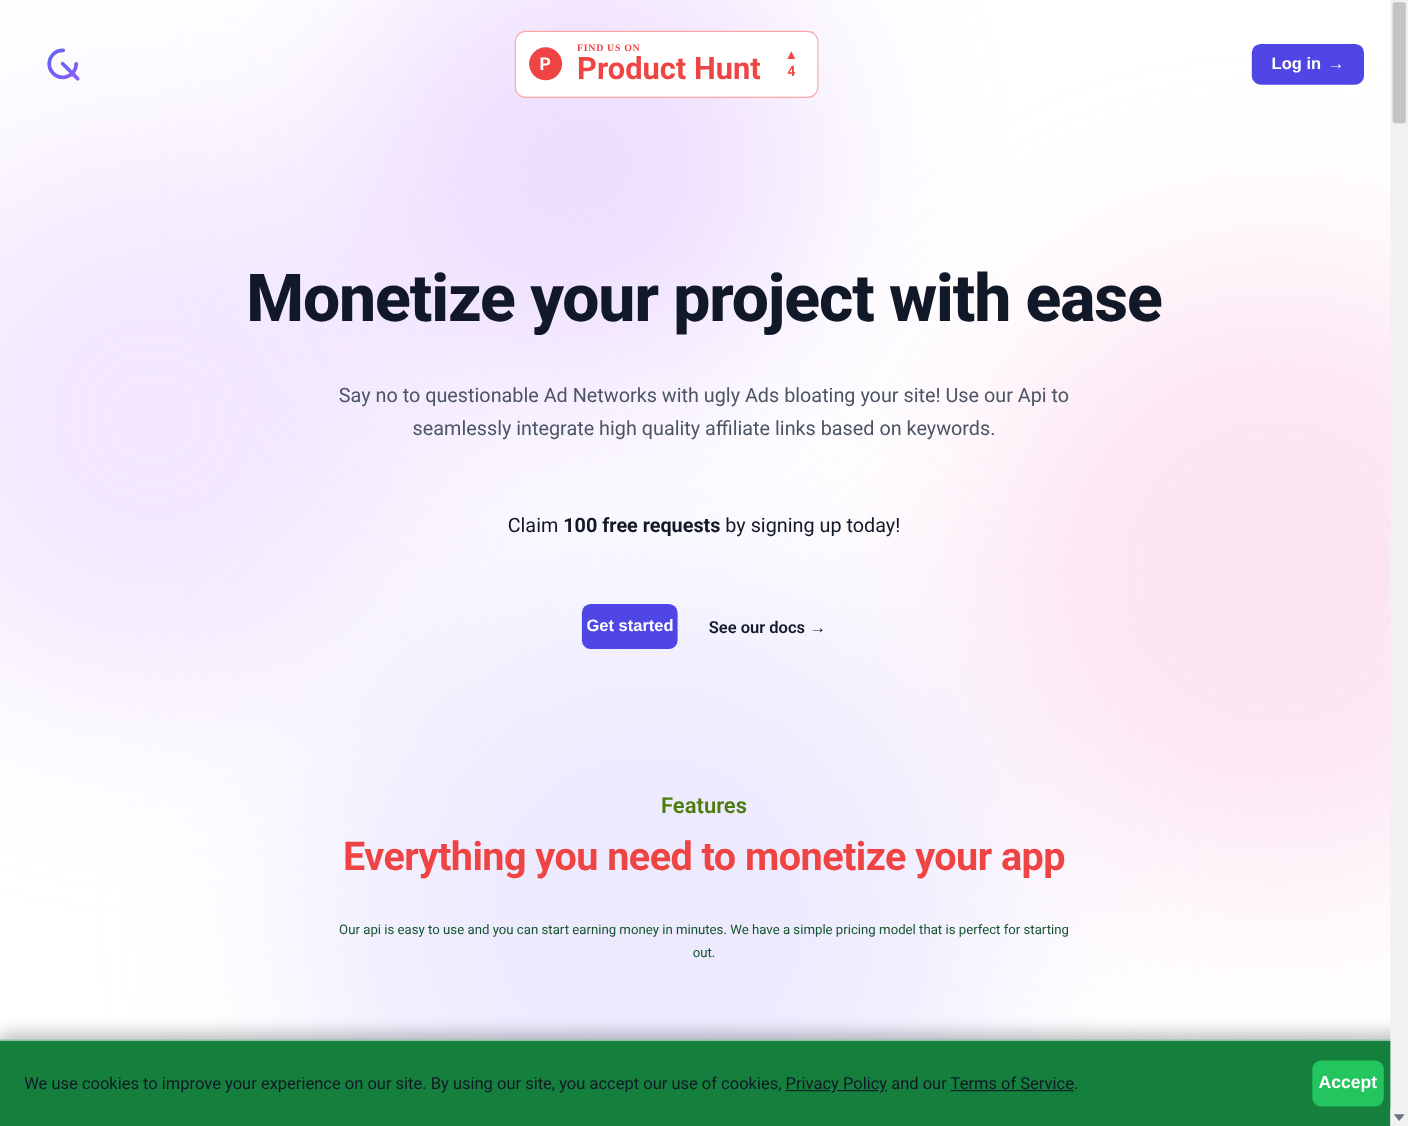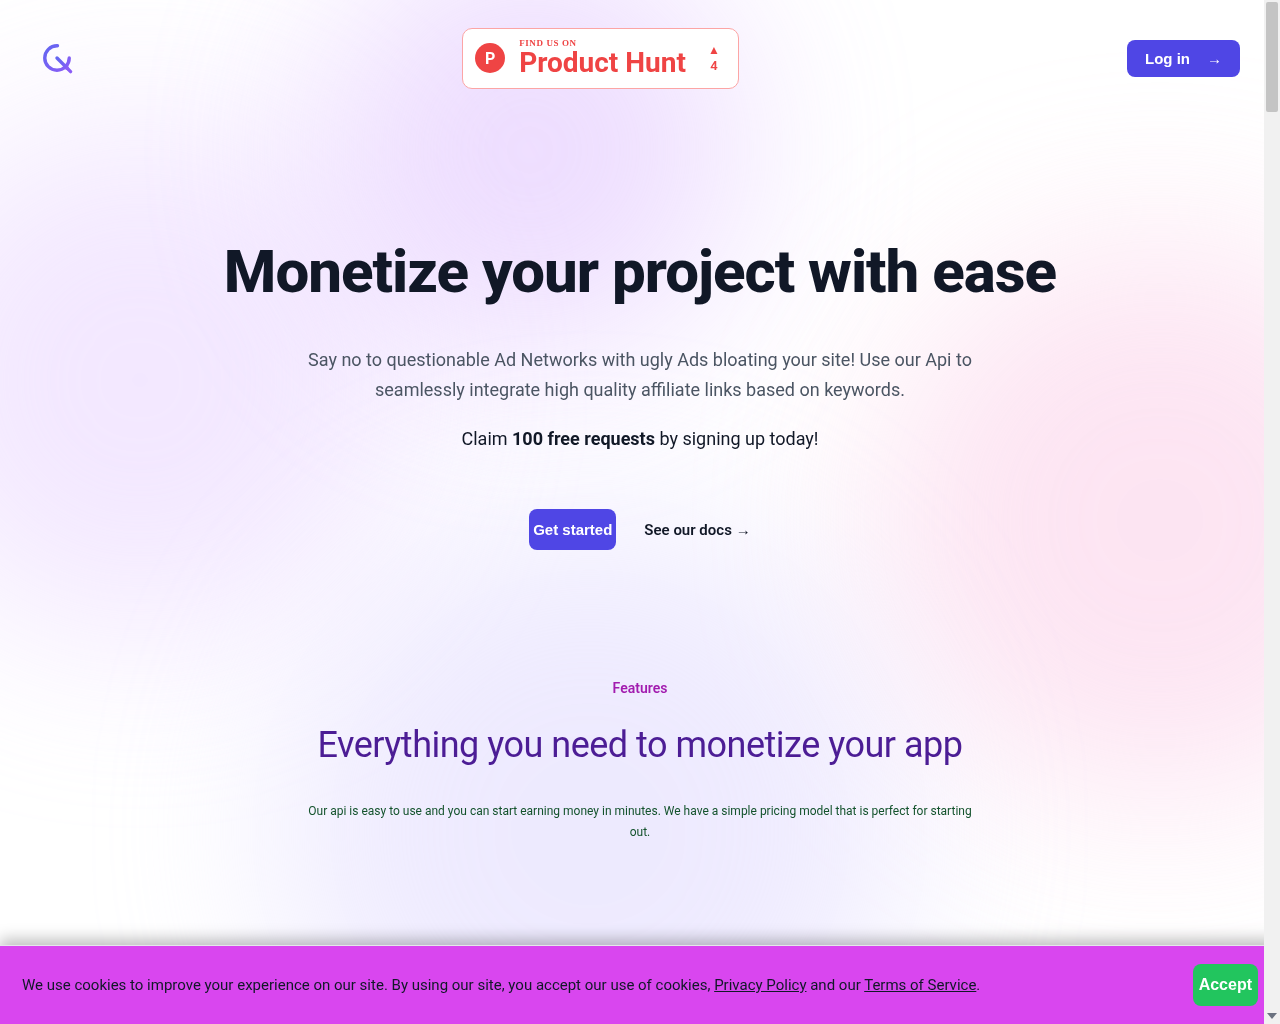--- a/index.html
+++ b/index.html
@@ -42,49 +42,49 @@
   .ph-text-wrap { display:flex; flex-direction:column; line-height:1.05;}
   .ph-small { font-size: 9px; font-weight:700; letter-spacing:.6px; color:#ef4444;font-family:Liberation Serif, serif; }
   .ph-big { font-size: 28px; font-weight:700; color:#ef4444; }
   .ph-vote { display:flex; flex-direction:column; align-items:center; color:#ef4444; gap:2px; margin-left:8px;}
   .ph-vote .tri { font-size:12px; line-height:1; }
   .ph-vote .num { font-size:13px; font-weight:600; }
 
   .login-btn {
     background:#4f46e5; color:#fff; border:none; border-radius:8px;
     padding: 10px 18px; font-size:15px; font-weight:600; cursor:pointer;
-    display:inline-flex; align-items:center; gap:17px;
+    display:inline-flex; align-items:center; gap:6px;
   }
   .login-btn .arrow { font-size:15px; }
 
   
   .hero { text-align:center; margin-top: 150px; max-width: 840px; margin-left:auto; margin-right:auto; }
   .hero h1 { font-size: 60px; font-weight:800; line-height:1.1; color:#111827; letter-spacing:-1px; }
   .sub { margin-top: 40px; font-size:18px; color:#4b5563; line-height:1.7; max-width:680px; margin-left:auto; margin-right:auto; }
-  .claim { margin-top: 22px; font-size:18px; color:#111827; }
+  .claim { margin-top: 62px; font-size:18px; color:#111827; }
   .claim .bold { font-weight:700; }
 
   .cta-row { margin-top: 60px; display:flex; align-items:center; justify-content:center; gap:28px; }
   .btn-primary {
     background:#4f46e5; color:#fff; border:none; border-radius:8px;
     padding: 12px 4px; font-size:15px; font-weight:600; cursor:pointer;
   }
   .link-docs { font-size:15px; font-weight:600; color:#111827; text-decoration:none; cursor:pointer; }
   .link-docs .arrow { margin-left:4px; }
 
   
   .features { text-align:center; margin-top: 130px; max-width:820px; margin-left:auto; margin-right:auto; }
-  .eyebrow { color:#a21caf; font-weight:600; font-size:14px; }
-  .features h2 { margin-top: 28px; font-size:36px; font-weight:400; line-height:1.2; color:#4c1d95; letter-spacing:-0.5px;}
+  .eyebrow { color:#4d7c0f; font-weight:600; font-size:20px; }
+  .features h2 { margin-top: 14px; font-size:36px; font-weight:700; line-height:1.2; color:#ef4444; letter-spacing:-0.5px;}
   .features-sub { margin-top: 34px; font-size:12px; color:#14532d; line-height:1.7; max-width:680px; margin-left:auto; margin-right:auto;text-align:center; }
 
   
   .cookie-bar {
     position: absolute; left:0; right:0; bottom:0;
-    background:#d946ef; border-top:1px solid #e5e7eb;
+    background:#15803d; border-top:1px solid #e5e7eb;
     display:flex; align-items:center; justify-content:space-between;
     padding: 18px 22px; z-index: 5; box-shadow: 0 -6px 14px rgba(0,0,0,.25);
   }
   .cookie-text { font-size:15px; color:#111827; }
   .cookie-text a { color:#111827; text-decoration:underline; }
   .accept-btn {
     background:#22c55e; color:#fff; border:none; border-radius:8px;
     padding: 12px 6px; font-size:16px; font-weight:700; cursor:pointer;
   }
 

